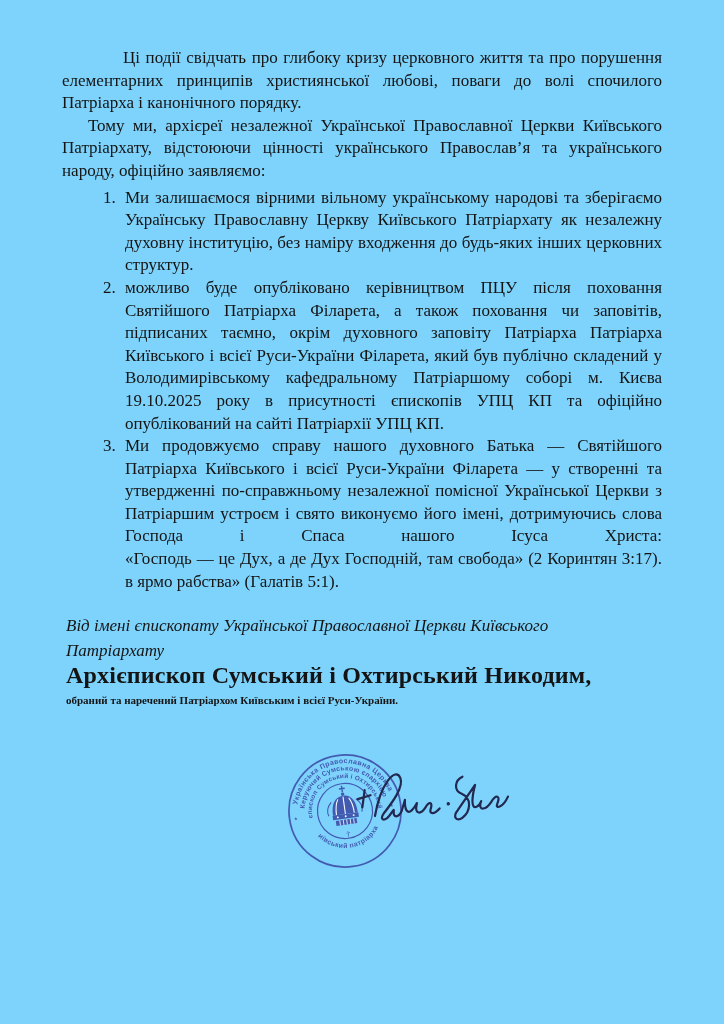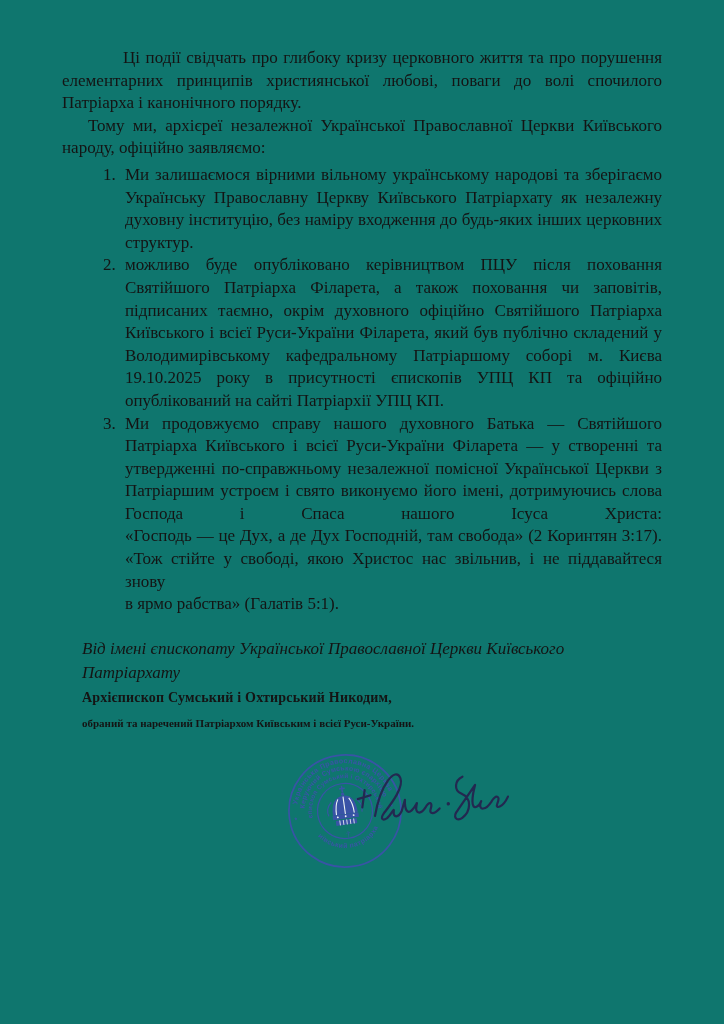--- a/index.html
+++ b/index.html
@@ -2,88 +2,88 @@
 <html><head>
 <meta charset="utf-8">
 <title>Document</title>
 <style>
   html,body{margin:0;padding:0;}
   body{
     width:724px;height:1024px;background:#ffffff;position:relative;
     font-family:"Liberation Serif","DejaVu Serif",serif;color:#141414;
     overflow:hidden;
   }
-  .page{position:absolute;inset:0;background:#0f766e;}
+  .page{position:absolute;inset:0;background:#7dd3fc;}
   .textcol{
     position:absolute;left:62px;top:47px;width:600px;
     font-size:17px;line-height:22.6px;
   }
   .ln{min-height:22.6px;}
   .j{text-align:justify;text-align-last:justify;}
   .ind1{padding-left:61px;}
   .ind2{padding-left:26px;}
   .list{margin-top:4px;}
   .item{position:relative;padding-left:63px;}
   .item .num{position:absolute;left:41px;top:0;}
-  .signoff{margin-left:20px;margin-top:21px;line-height:24.6px;}
+  .signoff{margin-left:4px;margin-top:21px;line-height:24.6px;}
   .signoff .it{font-style:italic;}
-  .signoff .b1{font-weight:bold;font-size:14px;letter-spacing:.2px;}
+  .signoff .b1{font-weight:bold;font-size:24px;letter-spacing:.2px;}
   .signoff .b2{font-weight:bold;font-size:11px;}
   .stamp-wrap{position:absolute;left:286px;top:752px;width:118px;height:118px;}
   .sig-wrap{position:absolute;left:336px;top:752px;width:190px;height:95px;}
   .stamp-text{font-family:"Liberation Sans","DejaVu Sans",sans-serif;font-weight:bold;}
 </style>
 </head>
 <body>
 
 <div class="page">
 
   <div class="textcol">
 
     <div>
       <div class="ln j ind1">Ці події свідчать про глибоку кризу церковного життя та про порушення</div>
       <div class="ln j">елементарних принципів християнської любові, поваги до волі спочилого</div>
       <div class="ln">Патріарха і канонічного порядку.</div>
     </div>
 
     <div>
       <div class="ln j ind2">Тому ми, архієреї незалежної Української Православної Церкви Київського</div>
+      <div class="ln j">Патріархату, відстоюючи цінності українського Православ’я та українського</div>
       <div class="ln">народу, офіційно заявляємо:</div>
     </div>
 
     <div class="list">
 
       <div class="item">
         <span class="num">1.</span>
         <div class="ln j">Ми залишаємося вірними вільному українському народові та зберігаємо</div>
         <div class="ln j">Українську Православну Церкву Київського Патріархату як незалежну</div>
         <div class="ln j">духовну інституцію, без наміру входження до будь-яких інших церковних</div>
         <div class="ln">структур.</div>
       </div>
 
       <div class="item">
         <span class="num">2.</span>
         <div class="ln j">можливо буде опубліковано керівництвом ПЦУ після поховання</div>
         <div class="ln j">Святійшого Патріарха Філарета, а також поховання чи заповітів,</div>
-        <div class="ln j">підписаних таємно, окрім духовного офіційно Святійшого Патріарха</div>
+        <div class="ln j">підписаних таємно, окрім духовного заповіту Патріарха Патріарха</div>
         <div class="ln j">Київського і всієї Руси-України Філарета, який був публічно складений у</div>
         <div class="ln j">Володимирівському кафедральному Патріаршому соборі м. Києва</div>
         <div class="ln j">19.10.2025 року в присутності єпископів УПЦ КП та офіційно</div>
         <div class="ln">опублікований на сайті Патріархії УПЦ КП.</div>
       </div>
 
       <div class="item">
         <span class="num">3.</span>
         <div class="ln j">Ми продовжуємо справу нашого духовного Батька — Святійшого</div>
         <div class="ln j">Патріарха Київського і всієї Руси-України Філарета — у створенні та</div>
         <div class="ln j">утвердженні по-справжньому незалежної помісної Української Церкви з</div>
         <div class="ln j">Патріаршим устроєм і свято виконуємо його імені, дотримуючись слова</div>
         <div class="ln j">Господа і Спаса нашого Ісуса Христа:</div>
         <div class="ln j">«Господь — це Дух, а де Дух Господній, там свобода» (2 Коринтян 3:17).</div>
-        <div class="ln j">«Тож стійте у свободі, якою Христос нас звільнив, і не піддавайтеся знову</div>
         <div class="ln">в ярмо рабства» (Галатів 5:1).</div>
       </div>
 
     </div>
 
     <div class="signoff">
       <div class="ln it">Від імені єпископату Української Православної Церкви Київського</div>
       <div class="ln it">Патріархату</div>
       <div class="ln b1">Архієпископ Сумський і Охтирський Никодим,</div>
       <div class="ln b2">обраний та наречений Патріархом Київським і всієї Руси-України.</div>

